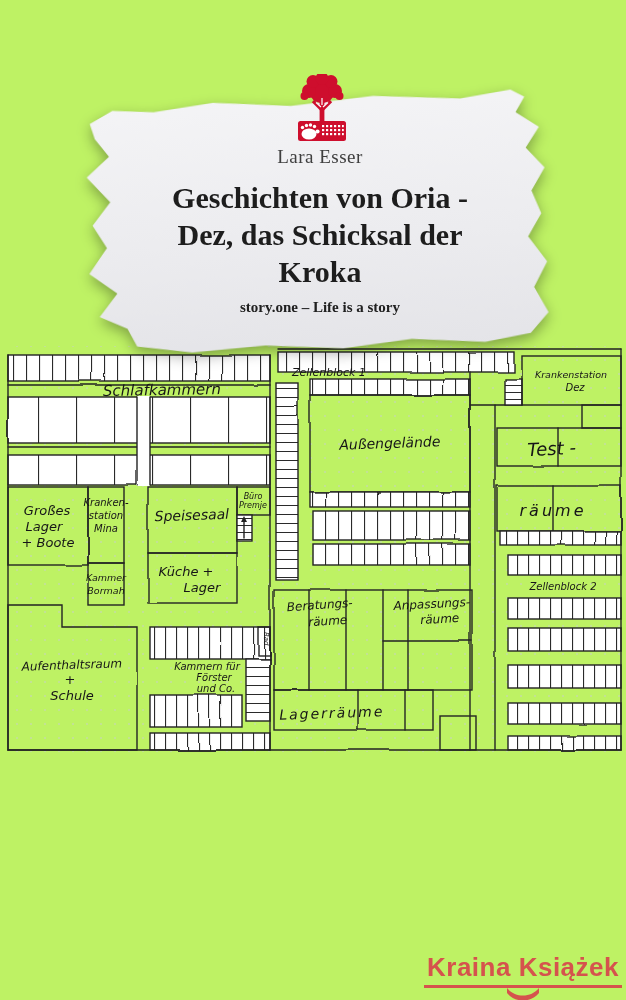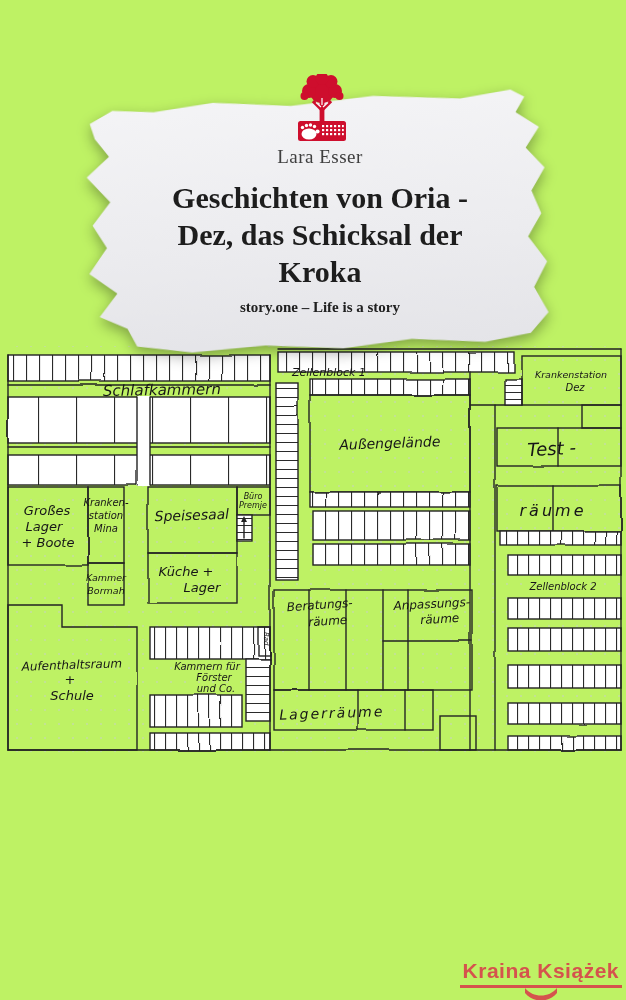--- a/index.html
+++ b/index.html
@@ -24,21 +24,21 @@
            font-size:15px;font-weight:700;color:#202020;}
   
   .plan{position:absolute;left:0;top:343px;z-index:0;}
   .room{fill:none;stroke:#232323;stroke-width:1.4;}
   .cells{stroke:#232323;stroke-width:1.4;}
   .wall{stroke:#232323;stroke-width:1.4;fill:none;stroke-linecap:round;}
   .hand{font-family:"DejaVu Sans",sans-serif;font-style:italic;fill:#161616;}
   
   .watermark{position:absolute;right:4px;bottom:0;z-index:4;text-align:center;
              color:#d5534d;font-family:"Liberation Sans",sans-serif;font-weight:700;}
-  .wm-text{display:block;font-size:21px;letter-spacing:0.5px;
+  .wm-text{display:block;font-size:26px;letter-spacing:0.5px;
            border-bottom:3px solid #d5534d;padding:0 3px 2px 3px;}
   .wm-book{display:block;margin:0 auto -3px auto;}
 </style>
 </head>
 <body>
 
 <div class="page">
 
   <div class="paper-wrap">
     <div class="paper"></div>

